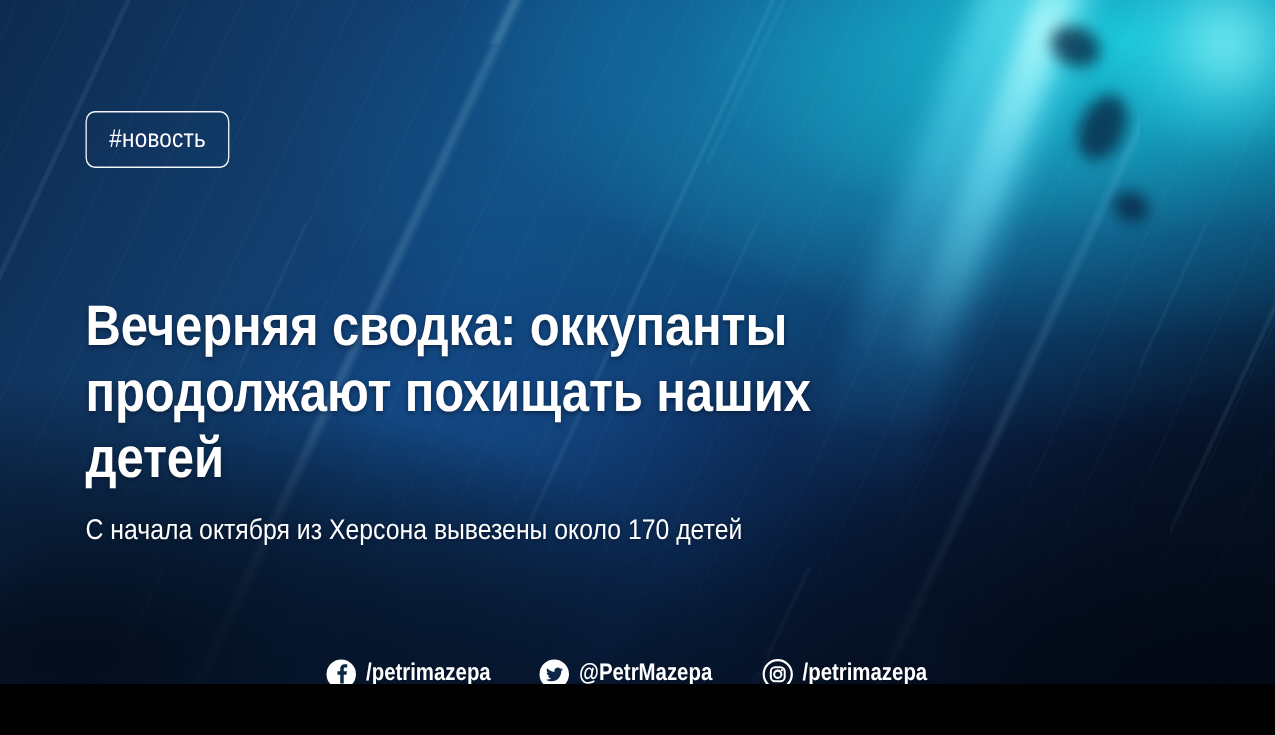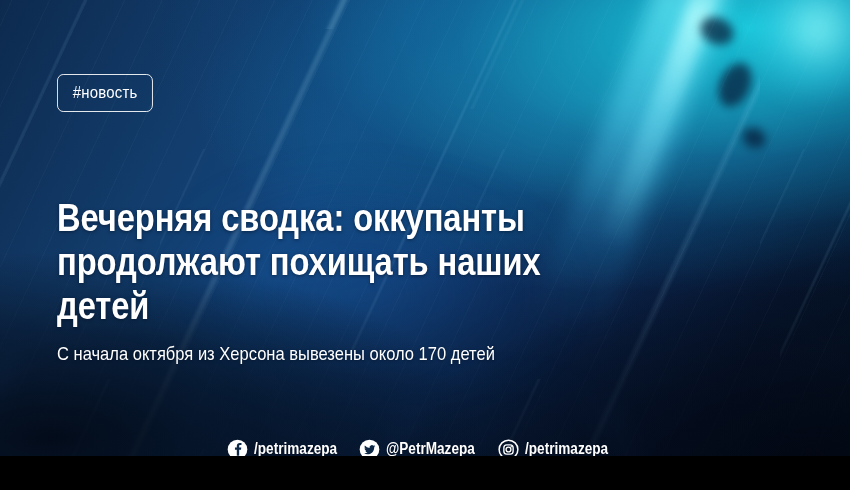--- a/index.html
+++ b/index.html
@@ -203,21 +203,21 @@
   
   .social {
     position: absolute;
     left: 0;
     right: 0;
     top: 434px;
     height: 30px;
     display: flex;
     justify-content: center;
     align-items: center;
-    gap: 7px;
+    gap: 17px;
   }
   .social-item {
     display: flex;
     align-items: center;
     gap: 6px;
   }
   .social-icon {
     width: 21px;
     height: 21px;
     flex: 0 0 21px;

